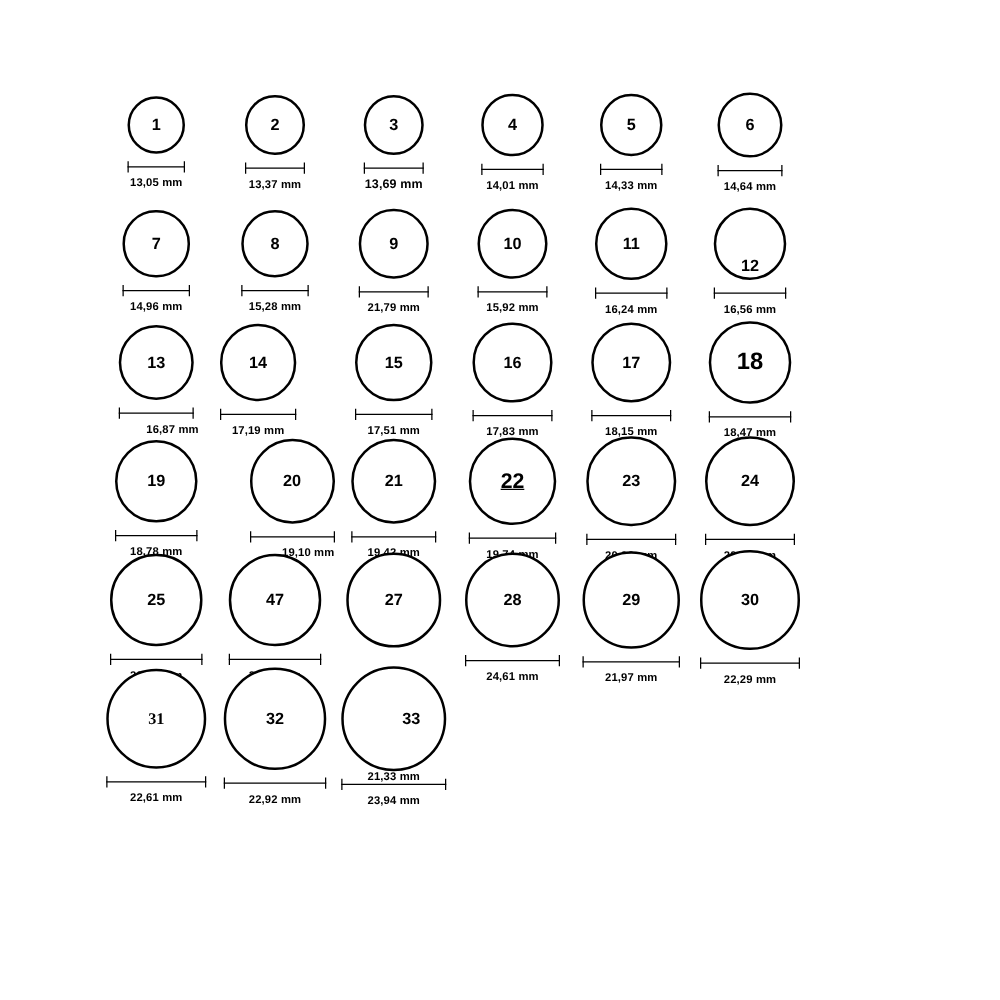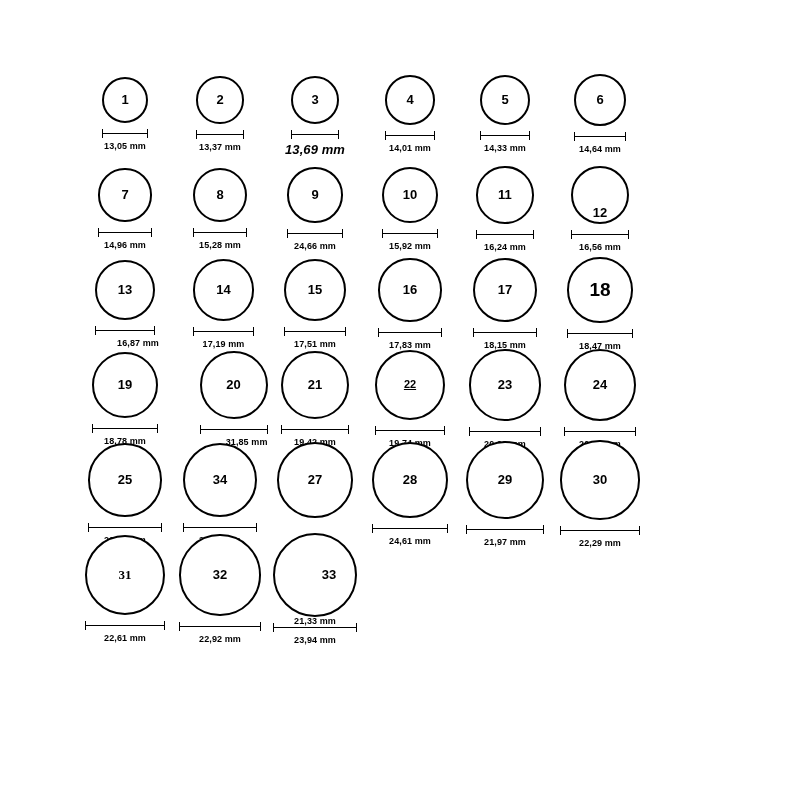--- a/index.html
+++ b/index.html
@@ -103,21 +103,21 @@
     </div>
     <div class="ring-cell" style="left: 267.5px; top: 75.7002px; width: 95px;">
       <div class="ring-circle" style="width: 48.5995px; height: 48.5995px;">
         <span class="ring-number" style="font-size: 13px;">3</span>
       </div>
       <div class="ring-measure" style="width: 48.5995px;">
         <span class="bar"></span>
         <span class="cap-left"></span>
         <span class="cap-right"></span>
       </div>
-      <div class="ring-label" style="font-size: 13px; font-style: italic;">13,69 mm</div>
+      <div class="ring-label" style="font-size: 10px;">13,69 mm</div>
     </div>
     <div class="ring-cell" style="left: 362.5px; top: 75.1322px; width: 95px;">
       <div class="ring-circle" style="width: 49.7355px; height: 49.7355px;">
         <span class="ring-number" style="font-size: 13px;">4</span>
       </div>
       <div class="ring-measure" style="width: 49.7355px;">
         <span class="bar"></span>
         <span class="cap-left"></span>
         <span class="cap-right"></span>
       </div>
@@ -169,21 +169,21 @@
     </div>
     <div class="ring-cell" style="left: 267.5px; top: 167.31px; width: 95px;">
       <div class="ring-circle" style="width: 55.38px; height: 55.38px;">
         <span class="ring-number" style="font-size: 13px;">9</span>
       </div>
       <div class="ring-measure" style="width: 55.38px;">
         <span class="bar"></span>
         <span class="cap-left"></span>
         <span class="cap-right"></span>
       </div>
-      <div class="ring-label" style="font-size: 9px;">24,66 mm</div>
+      <div class="ring-label" style="font-size: 9px;">21,79 mm</div>
     </div>
     <div class="ring-cell" style="left: 362.5px; top: 166.742px; width: 95px;">
       <div class="ring-circle" style="width: 56.516px; height: 56.516px;">
         <span class="ring-number" style="font-size: 13px;">10</span>
       </div>
       <div class="ring-measure" style="width: 56.516px;">
         <span class="bar"></span>
         <span class="cap-left"></span>
         <span class="cap-right"></span>
       </div>
@@ -215,21 +215,21 @@
       <div class="ring-circle" style="width: 59.8885px; height: 59.8885px;">
         <span class="ring-number" style="font-size: 13px;">13</span>
       </div>
       <div class="ring-measure" style="width: 59.8885px;">
         <span class="bar"></span>
         <span class="cap-left"></span>
         <span class="cap-right"></span>
       </div>
       <div class="ring-label" style="font-size: 9px; margin-left: 26px;">16,87 mm</div>
     </div>
-    <div class="ring-cell" style="left: 176px; top: 259.488px; width: 95px; align-items: center;">
+    <div class="ring-cell" style="left: 159px; top: 259.488px; width: 95px; align-items: center;">
       <div class="ring-circle" style="width: 61.0245px; height: 61.0245px;">
         <span class="ring-number" style="font-size: 13px;">14</span>
       </div>
       <div class="ring-measure" style="width: 61.0245px;">
         <span class="bar"></span>
         <span class="cap-left"></span>
         <span class="cap-right"></span>
       </div>
       <div class="ring-label" style="font-size: 9px;">17,19 mm</div>
     </div>
@@ -290,36 +290,36 @@
     </div>
     <div class="ring-cell" style="left: 172.5px; top: 351.097px; width: 95px; align-items: flex-end;">
       <div class="ring-circle" style="width: 67.805px; height: 67.805px;">
         <span class="ring-number" style="font-size: 13px;">20</span>
       </div>
       <div class="ring-measure" style="width: 67.805px;">
         <span class="bar"></span>
         <span class="cap-left"></span>
         <span class="cap-right"></span>
       </div>
-      <div class="ring-label" style="font-size: 9px;">31,85 mm</div>
+      <div class="ring-label" style="font-size: 9px;">19,10 mm</div>
     </div>
     <div class="ring-cell" style="left: 267.5px; top: 350.529px; width: 95px;">
       <div class="ring-circle" style="width: 68.941px; height: 68.941px;">
         <span class="ring-number" style="font-size: 13px;">21</span>
       </div>
       <div class="ring-measure" style="width: 68.941px;">
         <span class="bar"></span>
         <span class="cap-left"></span>
         <span class="cap-right"></span>
       </div>
       <div class="ring-label" style="font-size: 9px;">19,42 mm</div>
     </div>
     <div class="ring-cell" style="left: 362.5px; top: 349.962px; width: 95px;">
       <div class="ring-circle" style="width: 70.077px; height: 70.077px;">
-        <span class="ring-number" style="font-size: 11px; text-decoration: underline;">22</span>
+        <span class="ring-number" style="font-size: 17px; text-decoration: underline;">22</span>
       </div>
       <div class="ring-measure" style="width: 70.077px;">
         <span class="bar"></span>
         <span class="cap-left"></span>
         <span class="cap-right"></span>
       </div>
       <div class="ring-label" style="font-size: 9px;">19,74 mm</div>
     </div>
     <div class="ring-cell" style="left: 457.5px; top: 349.394px; width: 95px;">
       <div class="ring-circle" style="width: 71.213px; height: 71.213px;">
@@ -349,21 +349,21 @@
       </div>
       <div class="ring-measure" style="width: 73.485px;">
         <span class="bar"></span>
         <span class="cap-left"></span>
         <span class="cap-right"></span>
       </div>
       <div class="ring-label" style="font-size: 9px;">20,70 mm</div>
     </div>
     <div class="ring-cell" style="left: 172.5px; top: 442.707px; width: 95px;">
       <div class="ring-circle" style="width: 74.5855px; height: 74.5855px;">
-        <span class="ring-number" style="font-size: 13px;">34</span>
+        <span class="ring-number" style="font-size: 13px;">47</span>
       </div>
       <div class="ring-measure" style="width: 74.5855px;">
         <span class="bar"></span>
         <span class="cap-left"></span>
         <span class="cap-right"></span>
       </div>
       <div class="ring-label" style="font-size: 9px;">21,01 mm</div>
     </div>
     <div class="ring-cell" style="left: 267.5px; top: 442.139px; width: 95px; gap: 40px;">
       <div class="ring-circle" style="width: 75.7215px; height: 75.7215px;">

